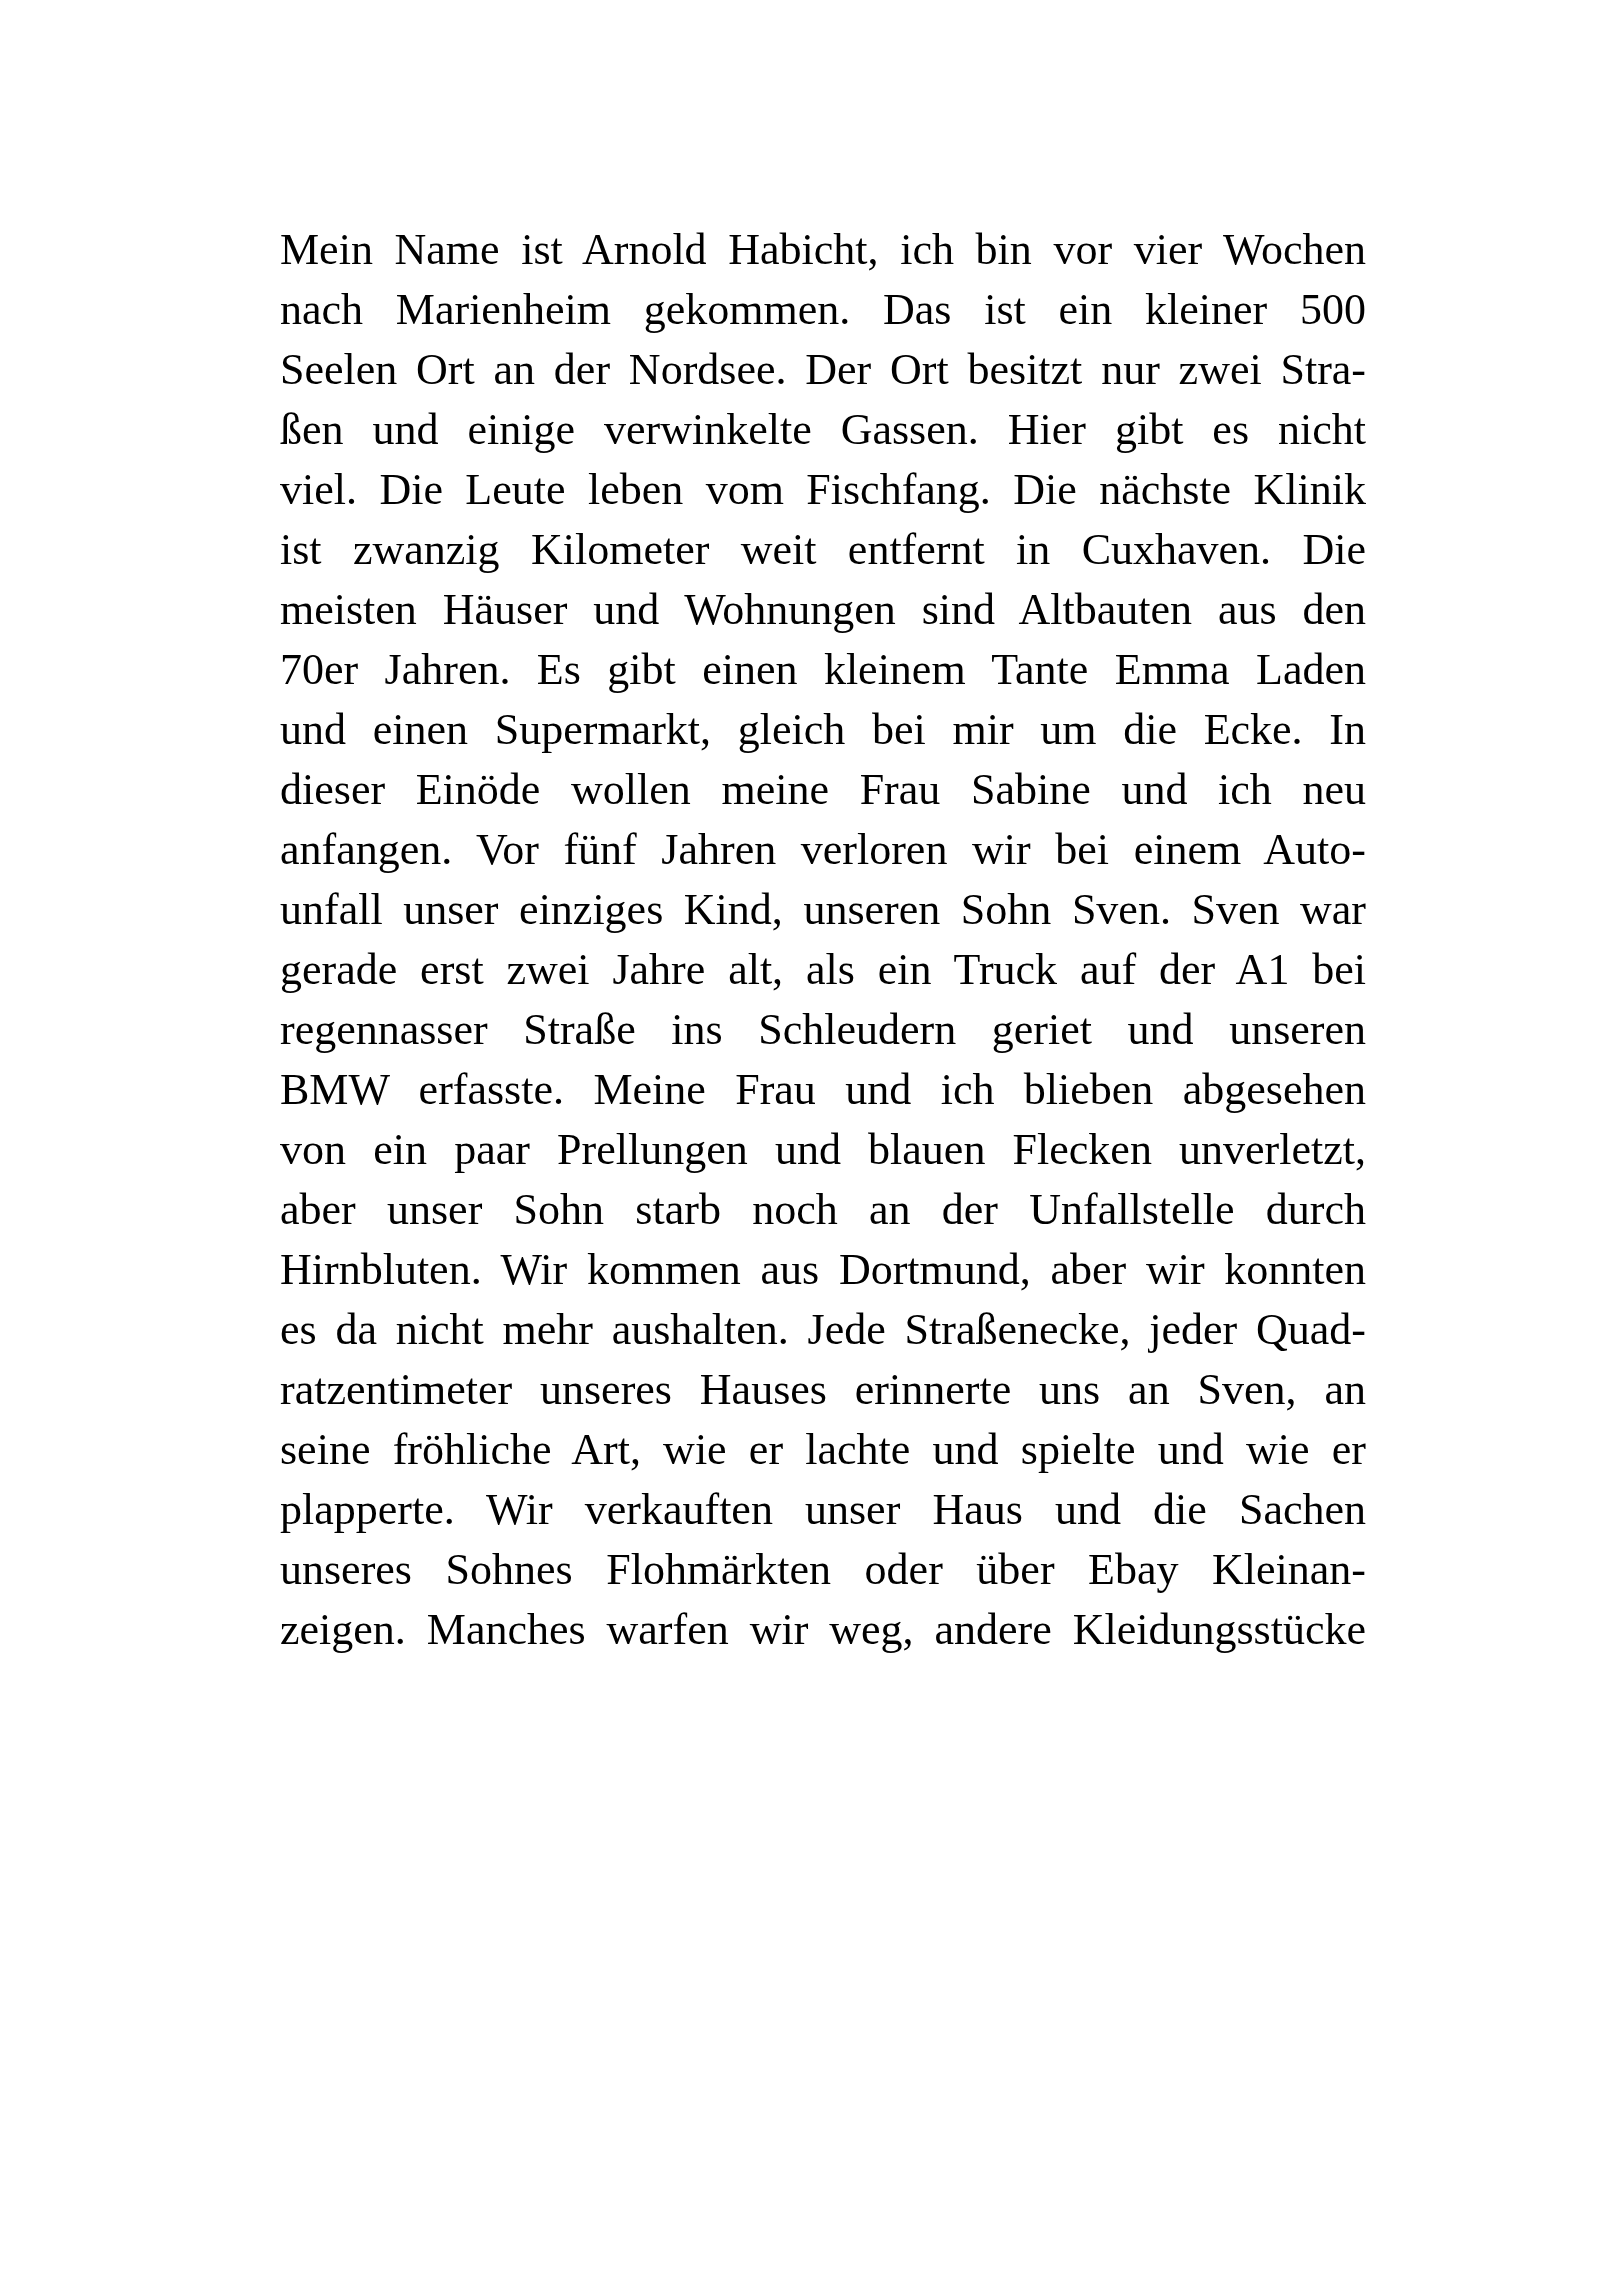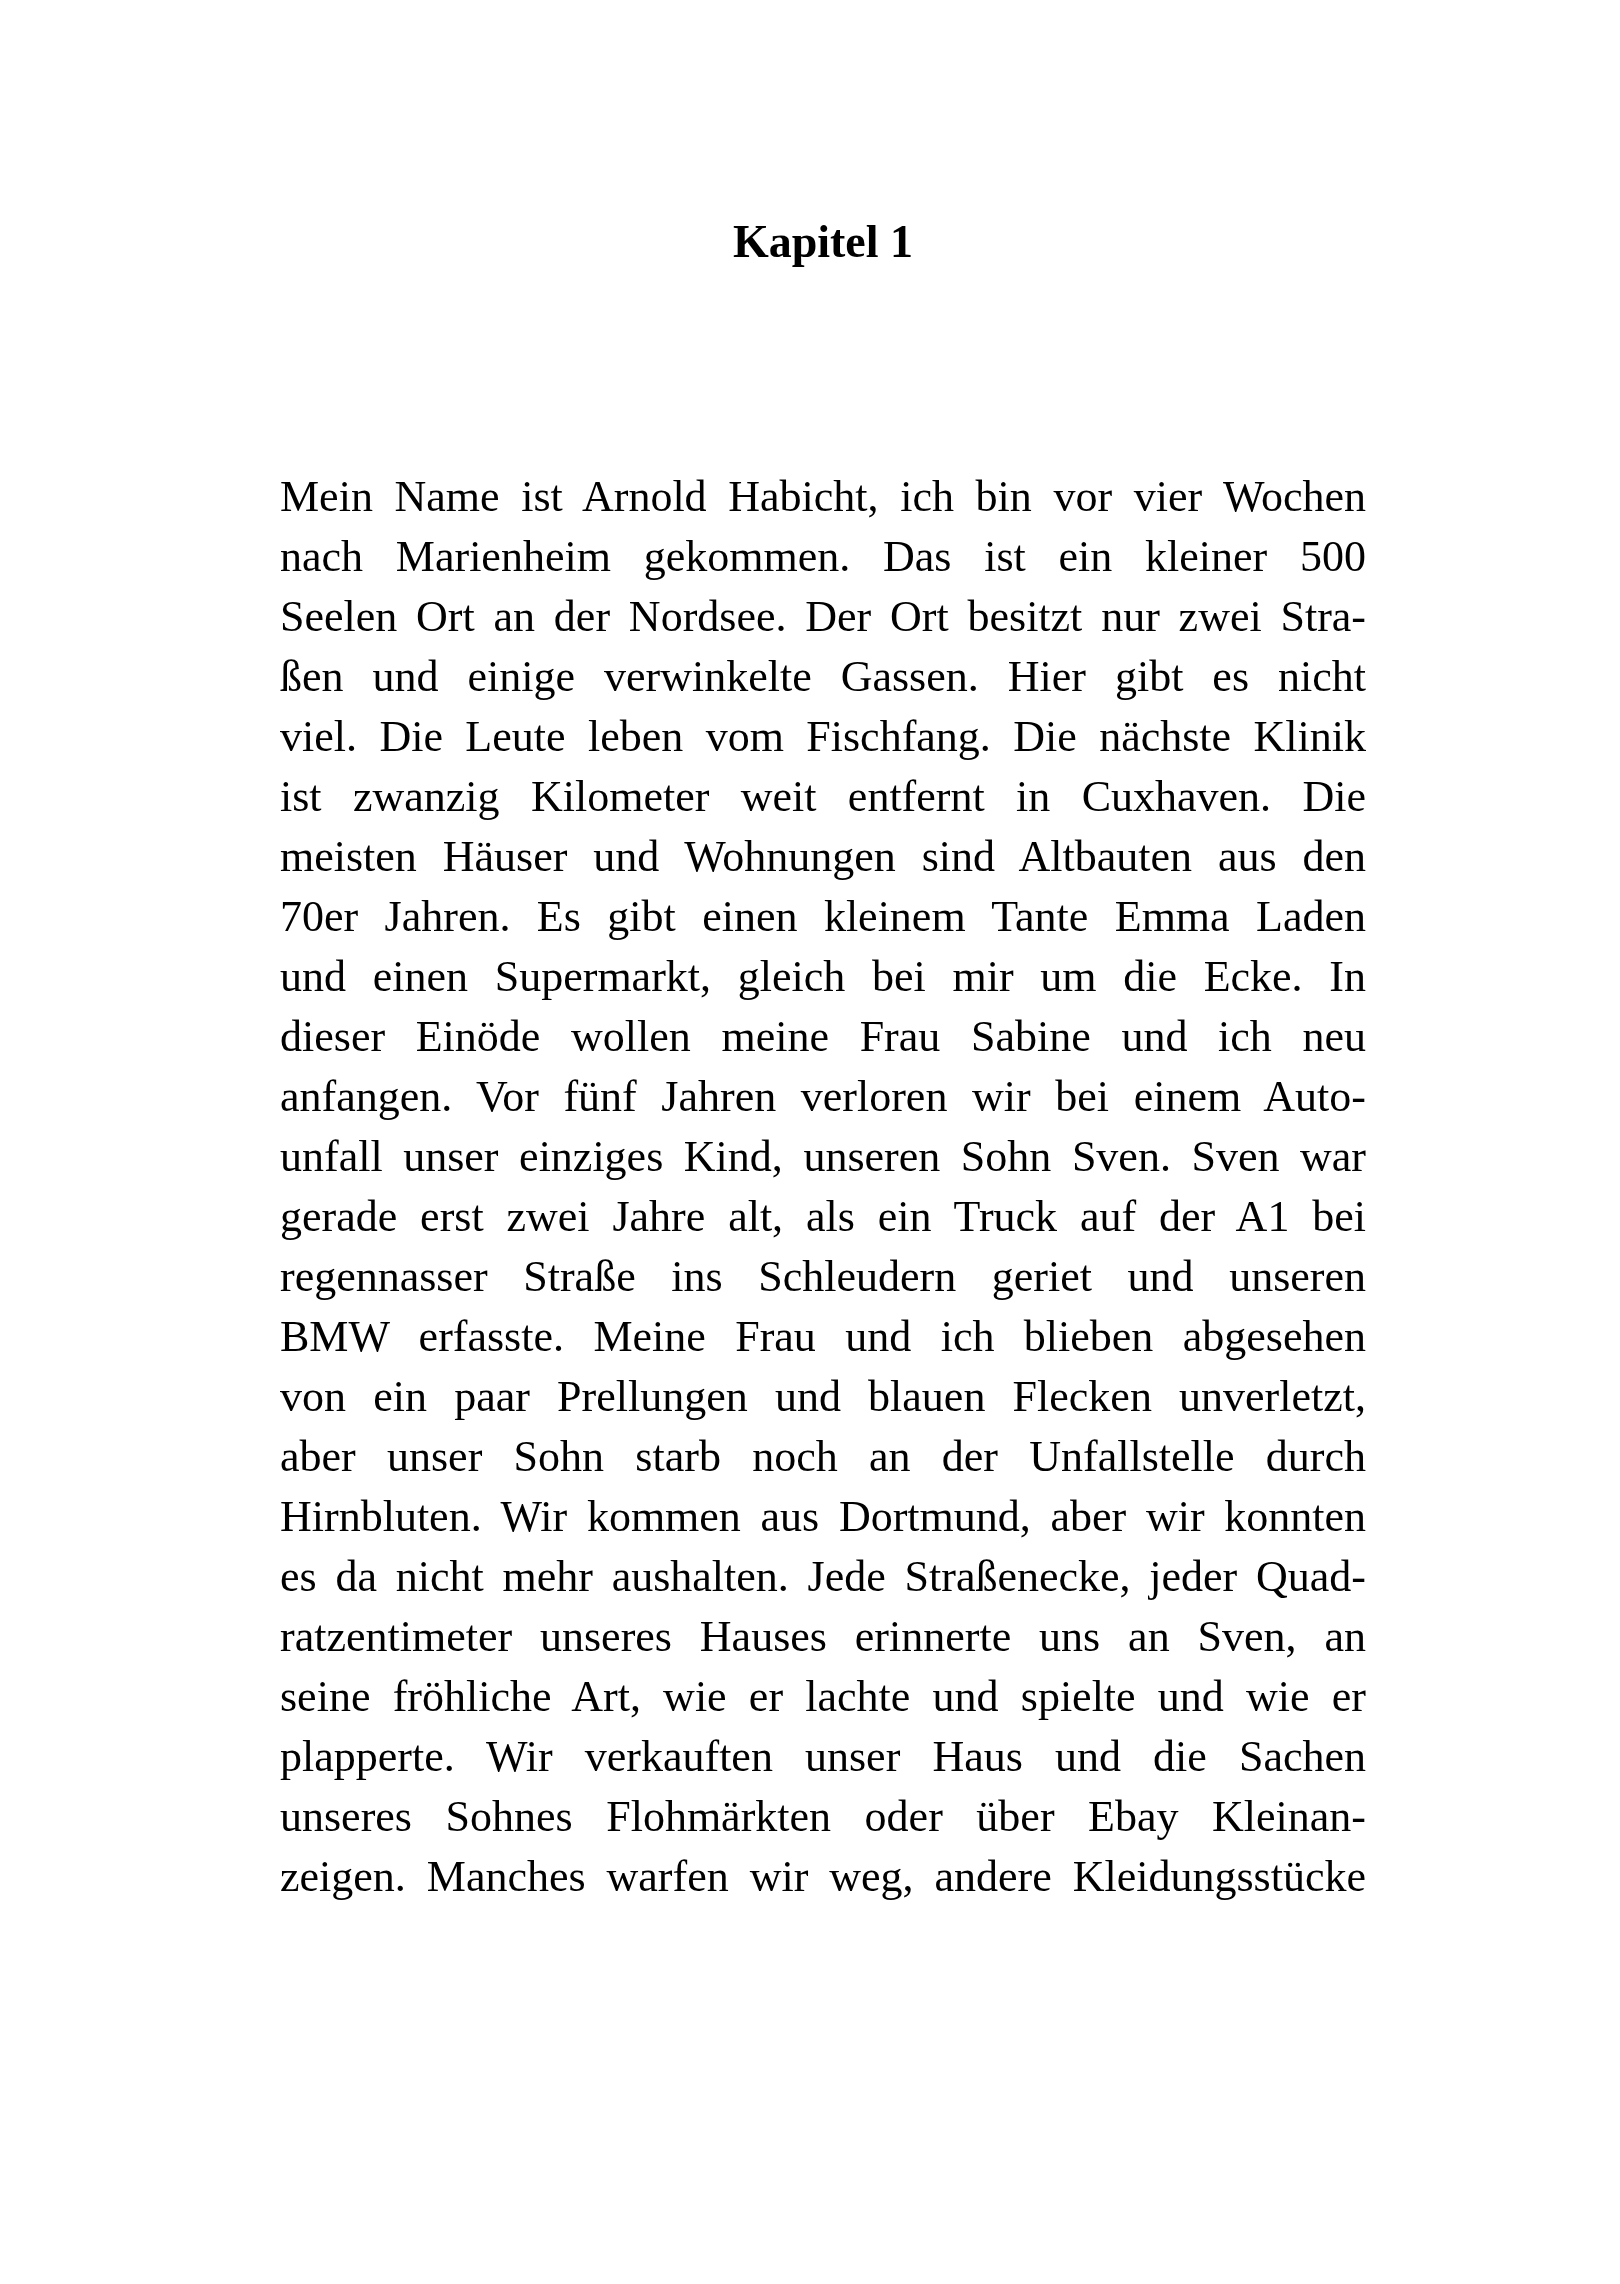--- a/index.html
+++ b/index.html
@@ -35,21 +35,20 @@
     text-align: justify;
     text-align-last: justify;
     -moz-text-align-last: justify;
     white-space: pre-line;
   }
 </style>
 </head>
 <body>
 
 <div class="page">
-  <h1 class="chapter-title">Kapitel 1</h1>
   <p class="body-text">Mein Name ist Arnold Habicht, ich bin vor vier Wochen
 nach Marienheim gekommen. Das ist ein kleiner 500
 Seelen Ort an der Nordsee. Der Ort besitzt nur zwei Stra-
 ßen und einige verwinkelte Gassen. Hier gibt es nicht
 viel. Die Leute leben vom Fischfang. Die nächste Klinik
 ist zwanzig Kilometer weit entfernt in Cuxhaven. Die
 meisten Häuser und Wohnungen sind Altbauten aus den
 70er Jahren. Es gibt einen kleinem Tante Emma Laden
 und einen Supermarkt, gleich bei mir um die Ecke. In
 dieser Einöde wollen meine Frau Sabine und ich neu

